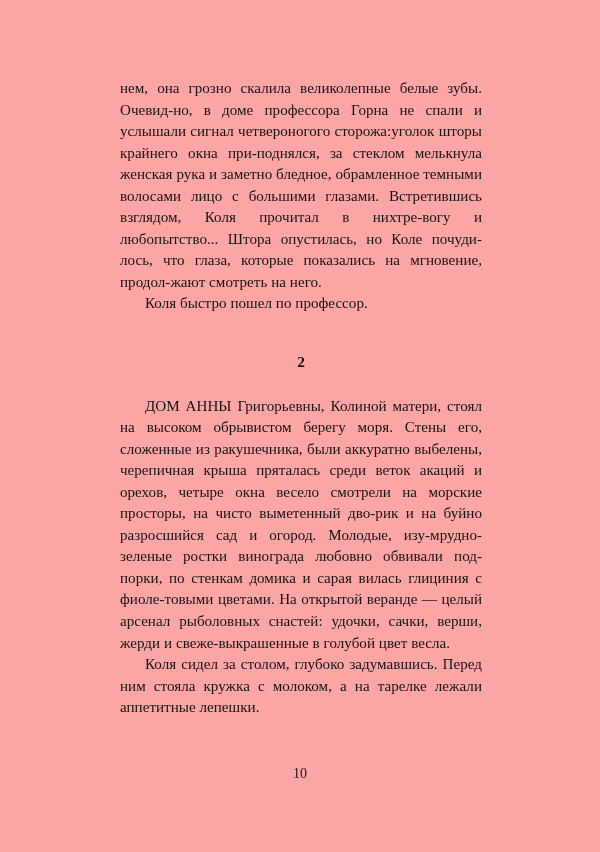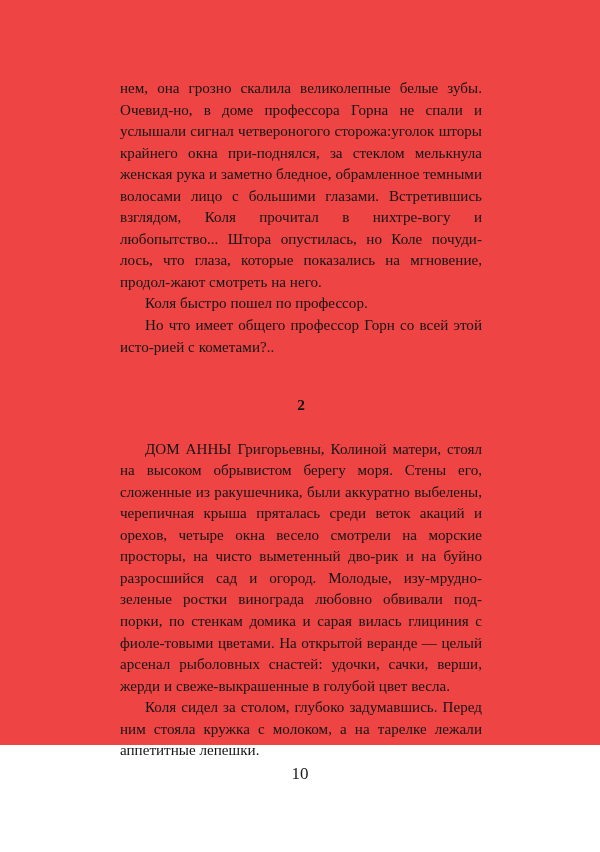--- a/index.html
+++ b/index.html
@@ -11,22 +11,22 @@
     height: 852px;
     background: #ffffff;
     font-family: "Liberation Serif", "DejaVu Serif", serif;
     color: #141414;
     overflow: hidden;
   }
 
   .page {
     position: relative;
     width: 600px;
-    height: 745px;
-    background: #ef4444;
+    height: 852px;
+    background: #fca5a5;
     box-sizing: border-box;
   }
 
   .text-block {
     position: absolute;
     left: 120px;
     top: 78px;
     width: 362px;
   }
 
@@ -60,39 +60,38 @@
   .gap-after-chapter {
     height: 23px;
   }
 
   .page-number {
     position: absolute;
     left: 0;
     right: 0;
     top: 766px;
     text-align: center;
-    font-size: 17px;
+    font-size: 14px;
     line-height: 16px;
     color: #1a1a1a;
     font-family: "Liberation Serif", "DejaVu Serif", serif;
   }
 </style>
 </head>
 <body>
 
 <div class="page">
 
   <div class="text-block">
 
     <p class="para">нем, она грозно скалила великолепные белые зубы. Очевид-но, в доме профессора Горна не спали и услышали сигнал четвероногого сторожа:уголок шторы крайнего окна при-поднялся, за стеклом мелькнула женская рука и заметно бледное, обрамленное темными волосами  лицо с большими глазами. Встретившись взглядом, Коля прочитал в нихтре-вогу и любопытство... Штора опустилась, но Коле почуди-лось, что глаза, которые показались на мгновение, продол-жают смотреть на него.</p>
 
     <p class="para indent">Коля быстро пошел по профессор.</p>
 
 
-    <p class="para indent">Но что имеет общего профессор Горн со всей этой исто-рией с кометами?..</p>
 
 
     <div class="gap-before-chapter"></div>
 
     <p class="chapter-number">2</p>
 
     <div class="gap-after-chapter"></div>
 
     <p class="para indent">ДОМ АННЫ Григорьевны, Колиной матери, стоял на высоком обрывистом берегу моря. Стены его, сложенные из ракушечника, были аккуратно выбелены, черепичная крыша пряталась среди веток акаций и орехов, четыре окна весело смотрели на морские просторы, на чисто выметенный дво-рик и на буйно разросшийся сад и огород. Молодые, изу-мрудно-зеленые ростки винограда любовно обвивали под-порки, по стенкам домика и сарая вилась глициния с фиоле-товыми цветами. На открытой веранде — целый арсенал рыболовных снастей: удочки, сачки, верши, жерди и свеже-выкрашенные в голубой цвет весла.</p>
 

